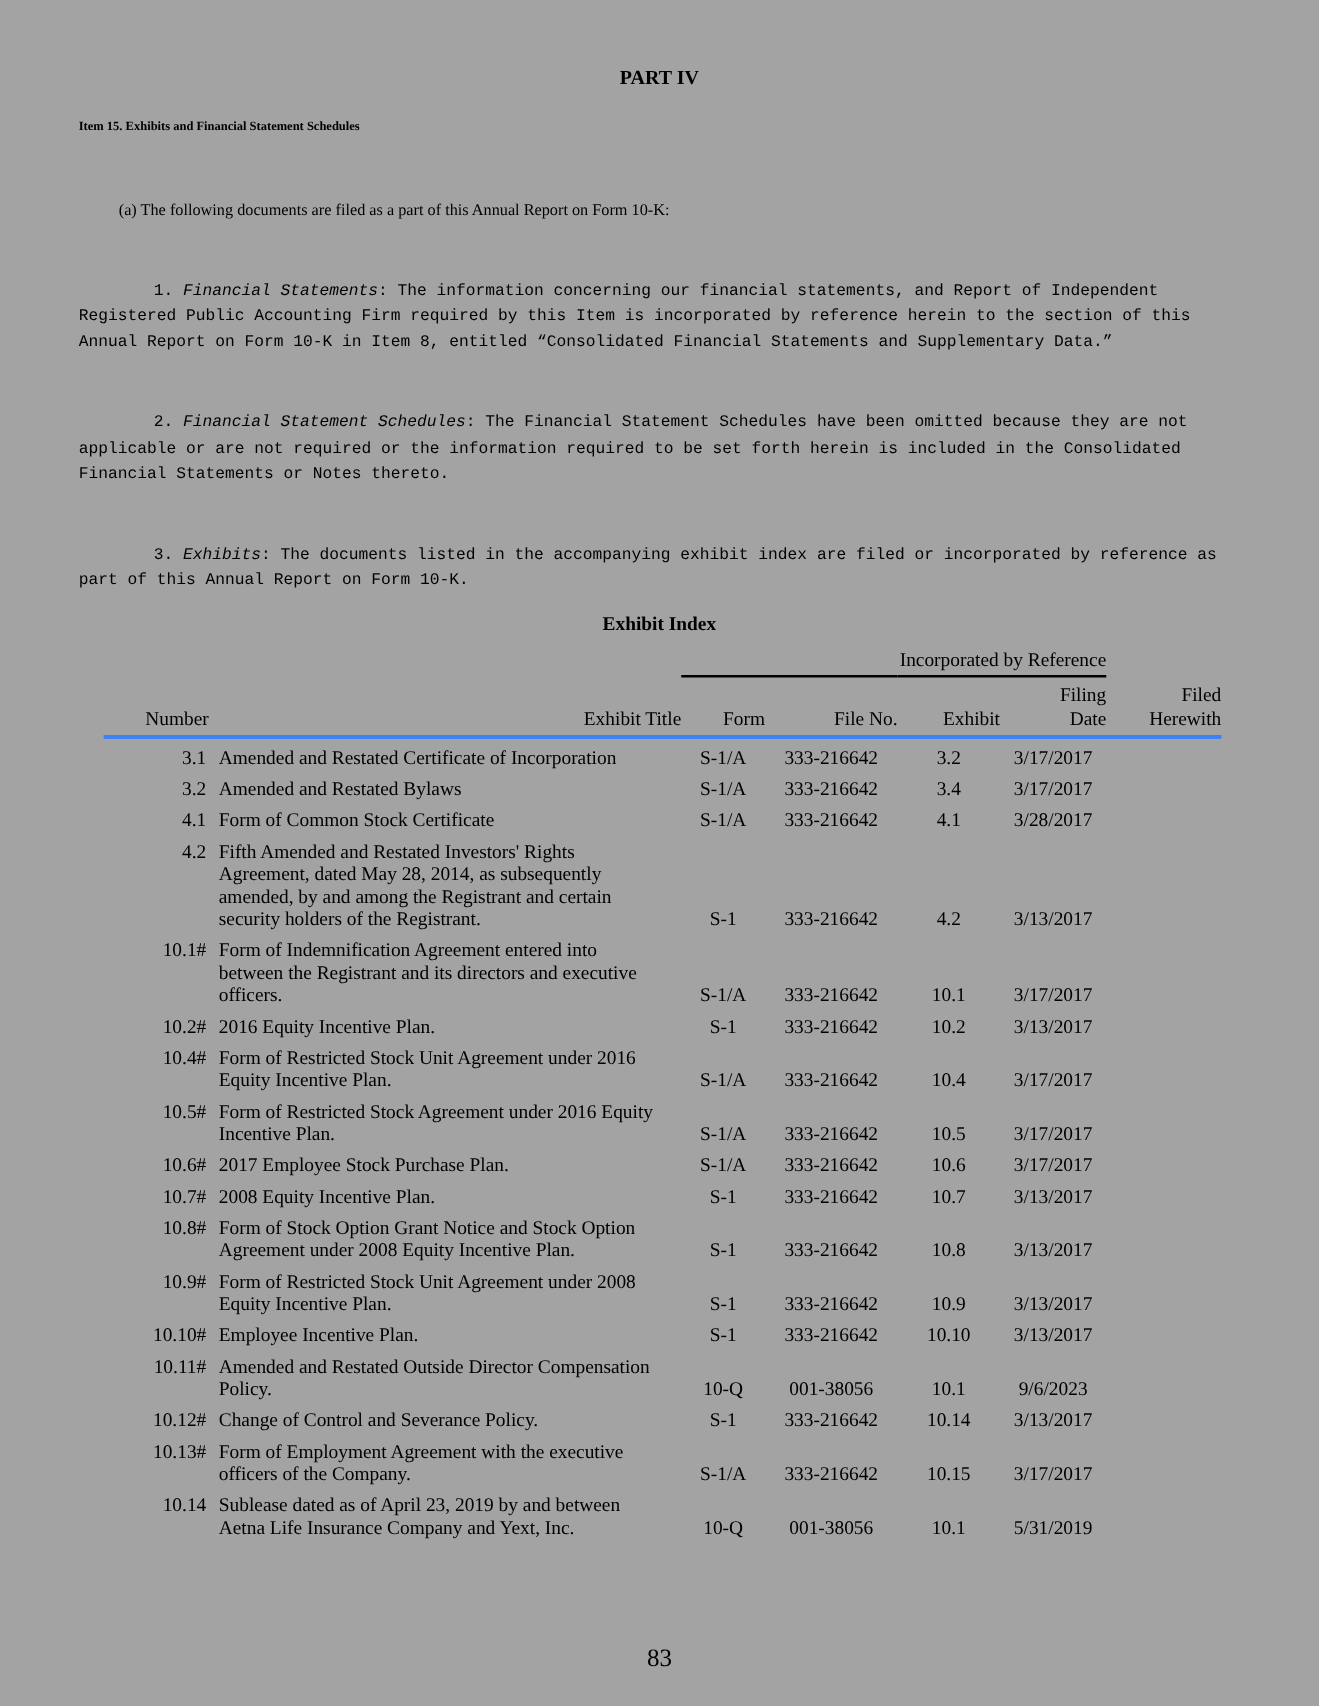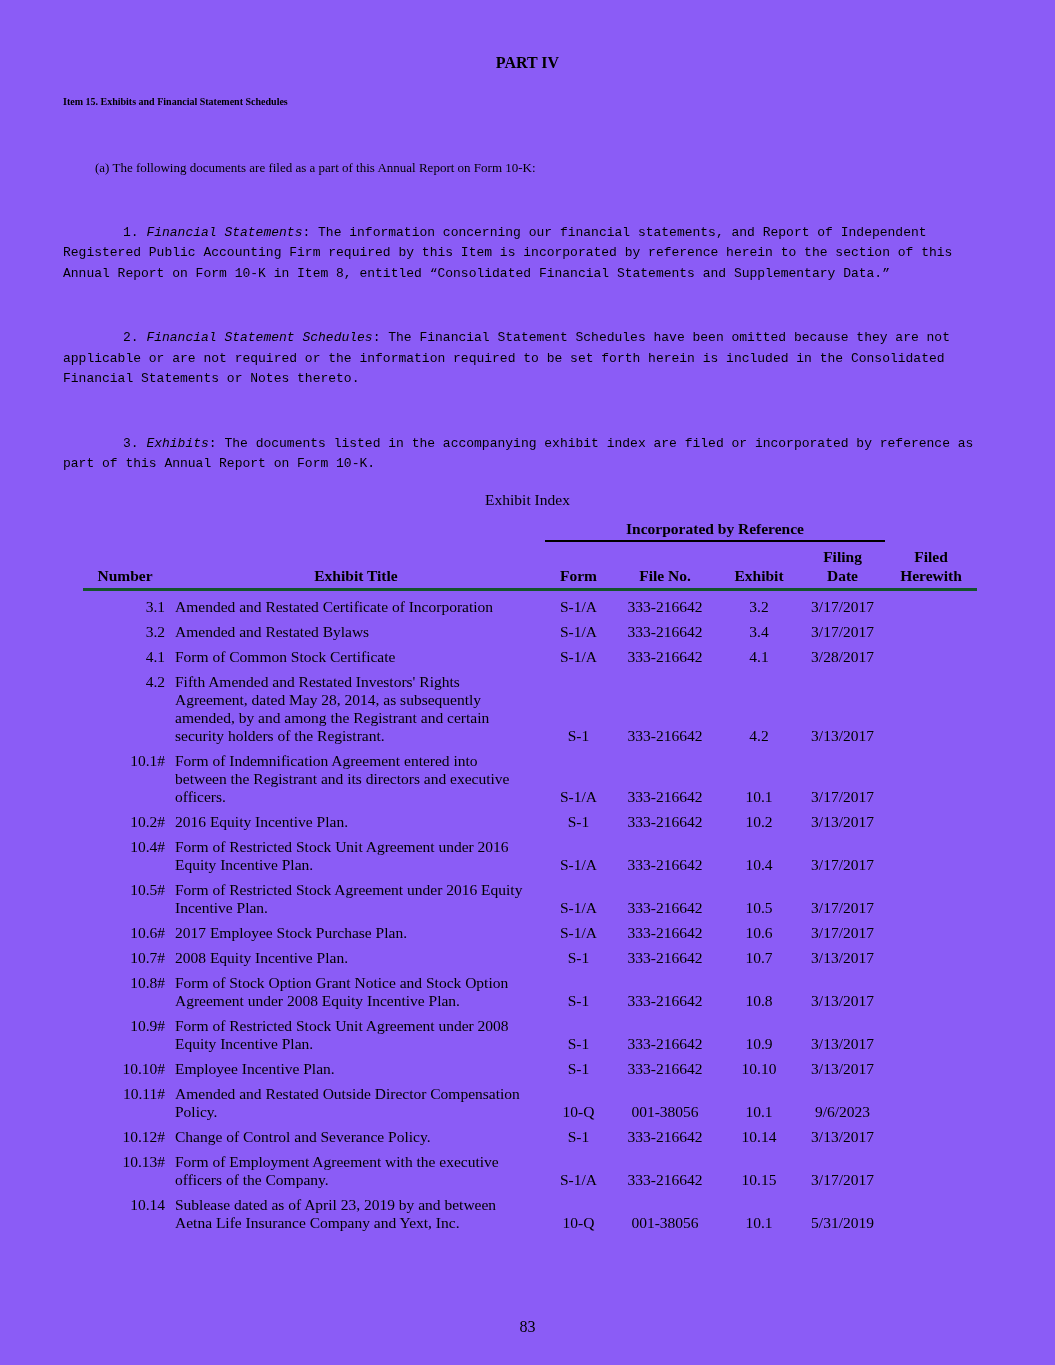--- a/index.html
+++ b/index.html
@@ -8,21 +8,21 @@
     width: 1055px;
     font-family: "Liberation Serif", "DejaVu Serif", serif;
     color: #000000;
   }
   .page {
     width: 1055px;
     min-height: 1365px;
     padding: 52px 63px 28px 63px;
     display: flex;
     flex-direction: column;
-    background: #8b5cf6;
+    background: #a3a3a3;
   }
   .part-heading {
     text-align: center;
     font-weight: bold;
     font-size: 16px;
     line-height: 21px;
     margin-bottom: 18px;
   }
   .item-heading {
     font-weight: bold;
@@ -34,54 +34,54 @@
     font-size: 13px;
     line-height: 20.5px;
     margin-bottom: 11px;
     margin-top: 33px;
   }
   .para-a { text-indent: 32px; }
   .para-num { text-indent: 60px; font-family: Liberation Mono, monospace; }
   .para .lead-italic { font-style: italic; }
   .exhibit-index-title {
     text-align: center;
-    font-weight: normal;
+    font-weight: bold;
     font-size: 15.5px;
     line-height: 20px;
     margin-top: 4px;
     margin-bottom: 9px;
   }
   table.exhibit-table {
     border-collapse: collapse;
     table-layout: fixed;
     width: 894px;
     margin-left: 20px;
     font-size: 15.5px;
   }
   .exhibit-table col.c-number  { width: 84px; }
   .exhibit-table col.c-title   { width: 378px; }
   .exhibit-table col.c-form    { width: 67px; }
   .exhibit-table col.c-file    { width: 106px; }
   .exhibit-table col.c-exhibit { width: 82px; }
   .exhibit-table col.c-date    { width: 85px; }
   .exhibit-table col.c-filed   { width: 92px; }
   .exhibit-table th {
-    font-weight: bold;
-    text-align: center;
+    font-weight: normal;
+    text-align: right;
     vertical-align: bottom;
     line-height: 19px;
     padding: 0;
   }
   .exhibit-table .group-header-cell {
     border-bottom: 2px solid #000000;
     padding-bottom: 2px;
     font-size: 15.5px;
   }
   .exhibit-table tr.col-headers th {
-    border-bottom: 3px solid #14532d;
+    border-bottom: 3px solid #3b82f6;
     padding-top: 5px;
     padding-bottom: 3px;
   }
   .exhibit-table td {
     vertical-align: bottom;
     text-align: center;
     line-height: 18px;
     padding: 7px 2px 0 2px;
   }
   .exhibit-table td.col-number {
@@ -89,21 +89,21 @@
     text-align: right;
   }
   .exhibit-table td.col-title {
     text-align: left;
     padding-left: 8px;
     padding-right: 14px;
   }
   .page-footer {
     margin-top: auto;
     text-align: center;
-    font-size: 16px;
+    font-size: 20px;
     line-height: 20px;
   }
 </style>
 </head>
 <body>
 
 <div class="page">
 
   <div class="part-heading">PART IV</div>
 

